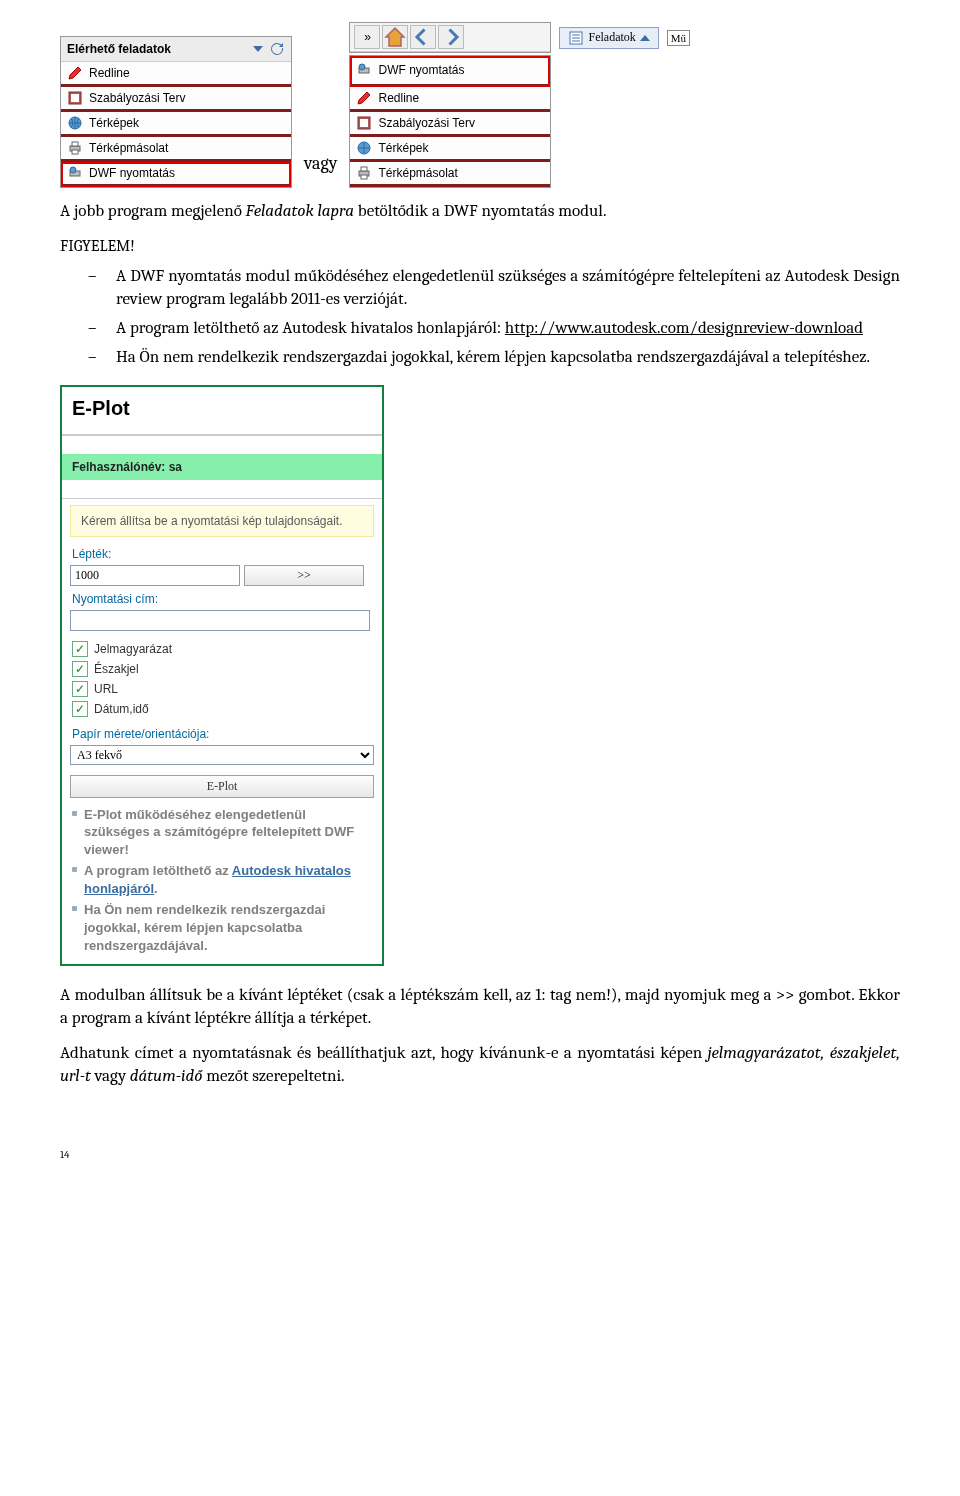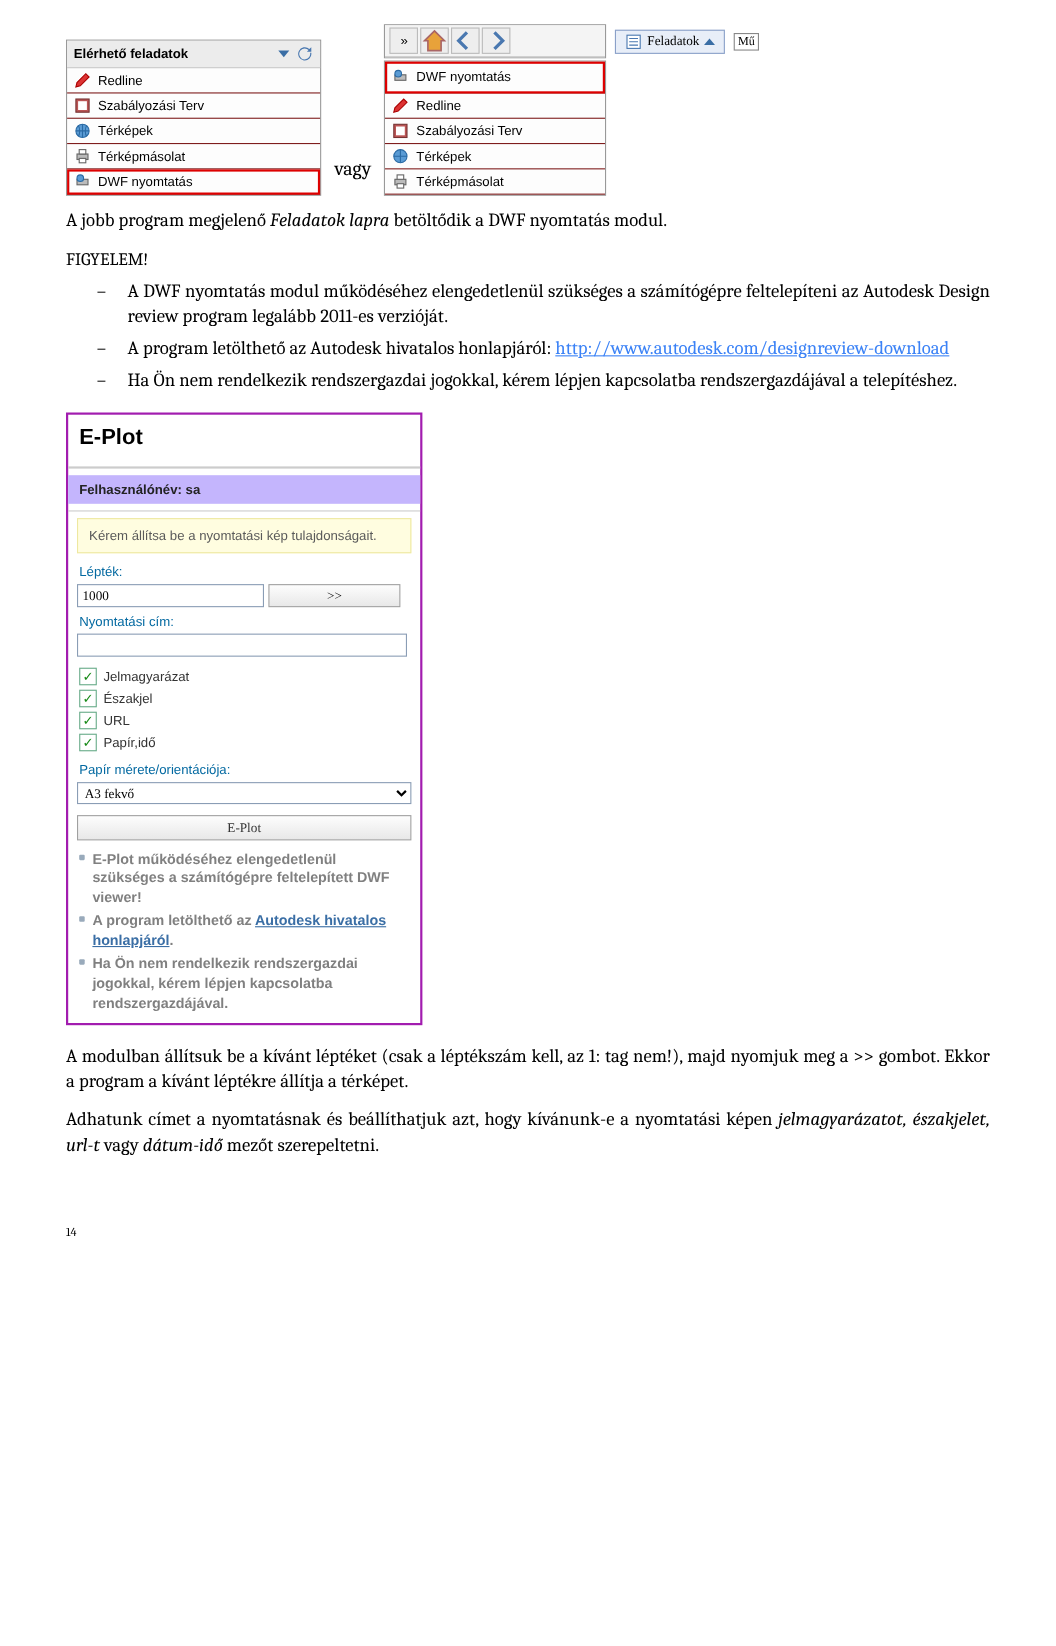--- a/index.html
+++ b/index.html
@@ -36,48 +36,48 @@
     gap: 6px;
   }
   .panel-header .ttl { font-weight: bold; flex: 1; }
   .tri-down {
     width:0;height:0;border-left:5px solid transparent;border-right:5px solid transparent;border-top:6px solid #3a6ea5;display:inline-block;
   }
   .tri-up {
     width:0;height:0;border-left:5px solid transparent;border-right:5px solid transparent;border-bottom:6px solid #3a6ea5;display:inline-block;
   }
   .task-item {
-    display:flex;align-items:center;gap:6px;padding:3px 6px;border-bottom:1px solid #7f1d1d;
+    display:flex;align-items:center;gap:6px;padding:3px 6px;border-bottom:3px solid #7f1d1d;
   }
   .task-item.hl { outline:2px solid #d00; outline-offset:-2px; }
   .ico {
     width:16px;height:16px;display:inline-flex;align-items:center;justify-content:center;font-size:11px;
   }
   .ico svg{width:16px;height:16px;}
   .vagy { font-family: Cambria, Georgia, serif; font-size: 18px; padding: 0 4px 14px 4px; }
   .toolbar-row{display:flex;align-items:center;gap:2px;padding:2px 4px;border-bottom:1px solid #ccc;background:#f4f4f4;}
   .tbtn{border:1px solid #bbb;background:#eee;width:24px;height:22px;display:inline-flex;align-items:center;justify-content:center;}
   .tab-btn{border:1px solid #8aa0c8;background:#e8eef8;padding:2px 8px;display:inline-flex;align-items:center;gap:4px;font-family:Tahoma;font-size:12px;}
   .mu-chip{border:1px solid #888;background:#fff;font-size:11px;padding:1px 3px;font-family:Tahoma;}
   
   .para { font-size: 17px; line-height: 1.35; margin: 12px 0; text-align: justify; }
   .para.ital { font-style: italic; }
   .para.ital .up { font-style: normal; }
   .fig { font-size: 16px; margin:14px 0 6px 0; }
   ul.dash { list-style:none; padding:0; margin:10px 0 16px 28px; }
   ul.dash > li { position:relative; padding-left:28px; margin-bottom:6px; font-size:17px; text-align:justify; line-height:1.35;}
   ul.dash > li::before { content:"–"; position:absolute; left:0; }
-  a.link { color:#3b82f6; text-decoration:underline; }
+  a.link { color:#000000; text-decoration:underline; }
   
   .eplot {
-    width:320px;border:2px solid #a21caf;background:#fff;font-family:Tahoma,Arial,sans-serif;font-size:12px;color:#333;margin:8px 0 18px 0;
+    width:320px;border:2px solid #15803d;background:#fff;font-family:Tahoma,Arial,sans-serif;font-size:12px;color:#333;margin:8px 0 18px 0;
   }
   .eplot h2{font-family:Arial,sans-serif;font-size:20px;font-weight:bold;color:#000;margin:10px 10px 14px 10px;}
   .eplot .sep{height:2px;background:#ccc;margin:0;}
-  .eplot .user{background:#c4b5fd;padding:6px 10px;font-weight:bold;color:#222;margin:6px 0;}
+  .eplot .user{background:#86efac;padding:6px 10px;font-weight:bold;color:#222;margin:18px 0;}
   .eplot .hint{background:#fffde0;border:1px solid #eee8a0;padding:8px 10px;margin:6px 8px;color:#5a5a5a;}
   .eplot .lbl{padding:4px 10px 2px 10px;color:#0369a1;}
   .eplot .row{display:flex;gap:4px;padding:2px 8px;}
   .txtin{border:1px solid #8a9db5;font-family:Tahoma;font-size:12px;padding:2px 4px;background:#fff;}
   .selin{border:1px solid #8a9db5;font-family:Tahoma;font-size:12px;padding:1px 2px;background:#fff;width:100%;}
   .gobtn{border:1px solid #a0a0a0;background:linear-gradient(#fdfdfd,#e8e8e8);font-family:Tahoma;font-size:12px;padding:1px 0;width:120px;text-align:center;}
   .chkrow{display:flex;align-items:center;gap:6px;padding:2px 10px;}
   .chkbox{width:14px;height:14px;border:1px solid #6a8;background:#fff;display:inline-flex;align-items:center;justify-content:center;}
   .chkbox::after{content:"✓";color:#178a17;font-size:12px;line-height:1;}
   .bigbtn{border:1px solid #a0a0a0;background:linear-gradient(#fdfdfd,#e8e8e8);font-family:Tahoma;font-size:12px;text-align:center;padding:3px 0;margin:8px;}
@@ -274,21 +274,21 @@
     <div class="chkrow">
         <span class="chkbox"></span>
         <span>Északjel</span>
       </div>
     <div class="chkrow">
         <span class="chkbox"></span>
         <span>URL</span>
       </div>
     <div class="chkrow">
         <span class="chkbox"></span>
-        <span>Papír,idő</span>
+        <span>Dátum,idő</span>
       </div>
     <div class="lbl" style="margin-top:4px">Papír mérete/orientációja:</div>
     <div class="row">
       <select class="selin">
         <option>A3 fekvő</option>
       </select>
     </div>
     <div class="bigbtn">E-Plot</div>
     <ul class="b">
       <li>E-Plot működéséhez elengedetlenül szükséges a számítógépre feltelepített DWF viewer!</li>

